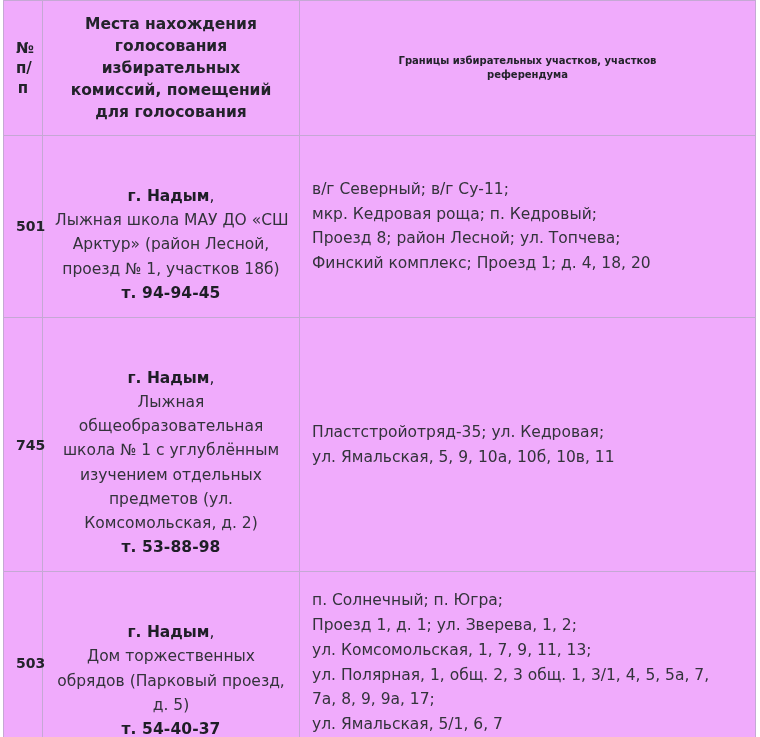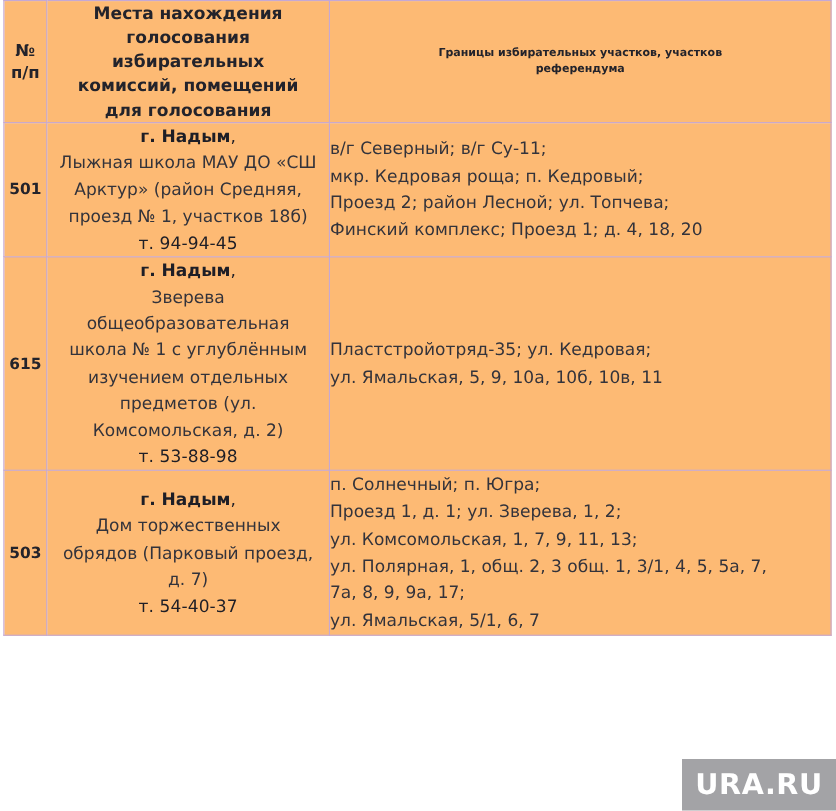--- a/index.html
+++ b/index.html
@@ -28,23 +28,23 @@
   table.ballot-table {
     border-collapse: collapse;
     width: 752px;
     margin-left: 3px;
     table-layout: fixed;
   }
 
   table.ballot-table td,
   table.ballot-table th {
     border: 1px solid #c5a8d4;
-    padding: 0;
+    padding: 12px;
     vertical-align: middle;
-    background: #fdba74;
+    background: #f0abfc;
   }
 
   col.c-num   { width: 39px; }
   col.c-place { width: 257px; }
   col.c-bound { width: 456px; }
 
   .hdr-cell {
     text-align: center;
     font-weight: bold;
     font-size: 15.5px;
@@ -76,26 +76,27 @@
     text-align: center;
     font-size: 15.5px;
     line-height: 1.56;
     padding: 8px 2px 9px 2px;
     color: #33333b;
     white-space: nowrap;
   }
   .place-cell .city {
     font-weight: bold;
     color: #1e1e26;
+    margin-top: 36px;
   }
   .place-cell .city .comma {
     font-weight: normal;
   }
   .place-cell .phone {
-    font-weight: normal;
+    font-weight: bold;
     color: #1e1e26;
     letter-spacing: 0.1px;
   }
   .place-line { display: block; }
 
   .bound-cell {
     font-size: 15.5px;
     line-height: 1.60;
     padding: 8px 6px 9px 6px;
     color: #33333b;
@@ -154,69 +155,66 @@
         </th>
       </tr>
     </thead>
     <tbody>
 
       <tr>
         <td class="num-cell">501</td>
         <td class="place-cell">
           <span class="place-line city"><span>г. Надым</span><span class="comma">,</span></span>
           <span class="place-line">Лыжная школа МАУ ДО «СШ</span>
-          <span class="place-line">Арктур» (район Средняя,</span>
+          <span class="place-line">Арктур» (район Лесной,</span>
           <span class="place-line">проезд № 1, участков 18б)</span>
           <span class="place-line phone">т. 94-94-45</span>
         </td>
         <td class="bound-cell">
           <span class="bound-line">в/г Северный; в/г Су-11;</span>
           <span class="bound-line">мкр. Кедровая роща; п. Кедровый;</span>
-          <span class="bound-line">Проезд 2; район Лесной; ул. Топчева;</span>
+          <span class="bound-line">Проезд 8; район Лесной; ул. Топчева;</span>
           <span class="bound-line">Финский комплекс; Проезд 1; д. 4, 18, 20</span>
         </td>
       </tr>
 
       <tr>
-        <td class="num-cell">615</td>
+        <td class="num-cell">745</td>
         <td class="place-cell">
           <span class="place-line city"><span>г. Надым</span><span class="comma">,</span></span>
-          <span class="place-line">Зверева</span>
+          <span class="place-line">Лыжная</span>
           <span class="place-line">общеобразовательная</span>
           <span class="place-line">школа № 1 с углублённым</span>
           <span class="place-line">изучением отдельных</span>
           <span class="place-line">предметов (ул.</span>
           <span class="place-line">Комсомольская, д. 2)</span>
           <span class="place-line phone">т. 53-88-98</span>
         </td>
         <td class="bound-cell">
           <span class="bound-line">Пластстройотряд-35; ул. Кедровая;</span>
           <span class="bound-line">ул. Ямальская, 5, 9, 10а, 10б, 10в, 11</span>
         </td>
       </tr>
 
       <tr>
         <td class="num-cell">503</td>
         <td class="place-cell">
           <span class="place-line city"><span>г. Надым</span><span class="comma">,</span></span>
           <span class="place-line">Дом торжественных</span>
           <span class="place-line">обрядов (Парковый проезд,</span>
-          <span class="place-line">д. 7)</span>
+          <span class="place-line">д. 5)</span>
           <span class="place-line phone">т. 54-40-37</span>
         </td>
         <td class="bound-cell">
           <span class="bound-line">п. Солнечный; п. Югра;</span>
           <span class="bound-line">Проезд 1, д. 1; ул. Зверева, 1, 2;</span>
           <span class="bound-line">ул. Комсомольская, 1, 7, 9, 11, 13;</span>
           <span class="bound-line">ул. Полярная, 1, общ. 2, 3 общ. 1,  3/1, 4, 5, 5а, 7,</span>
           <span class="bound-line">7а, 8, 9, 9а, 17;</span>
           <span class="bound-line">ул. Ямальская, 5/1, 6, 7</span>
         </td>
       </tr>
 
     </tbody>
   </table>
 
-  <div class="watermark">
-    <span>URA.RU</span>
-  </div>
 
 </div>
 
 </body></html>

